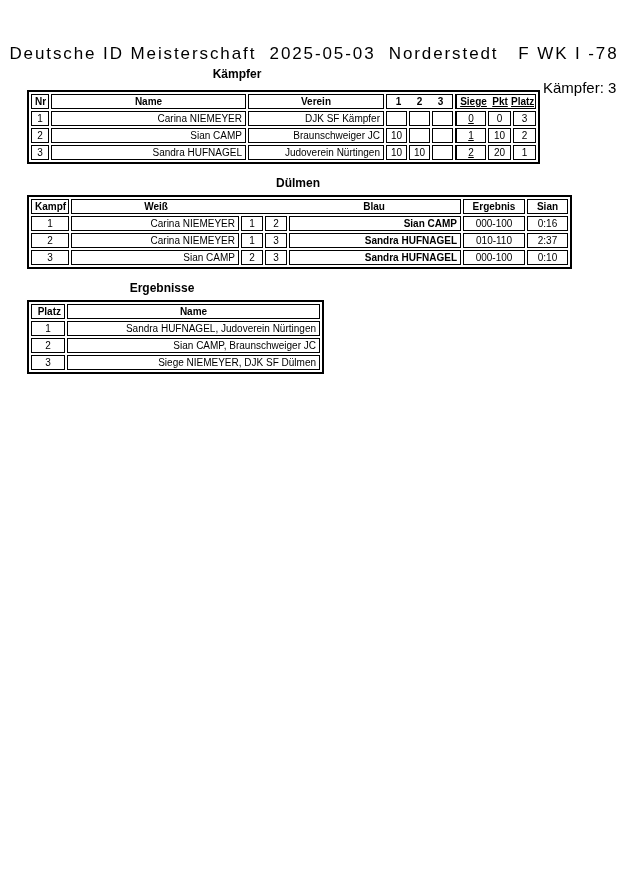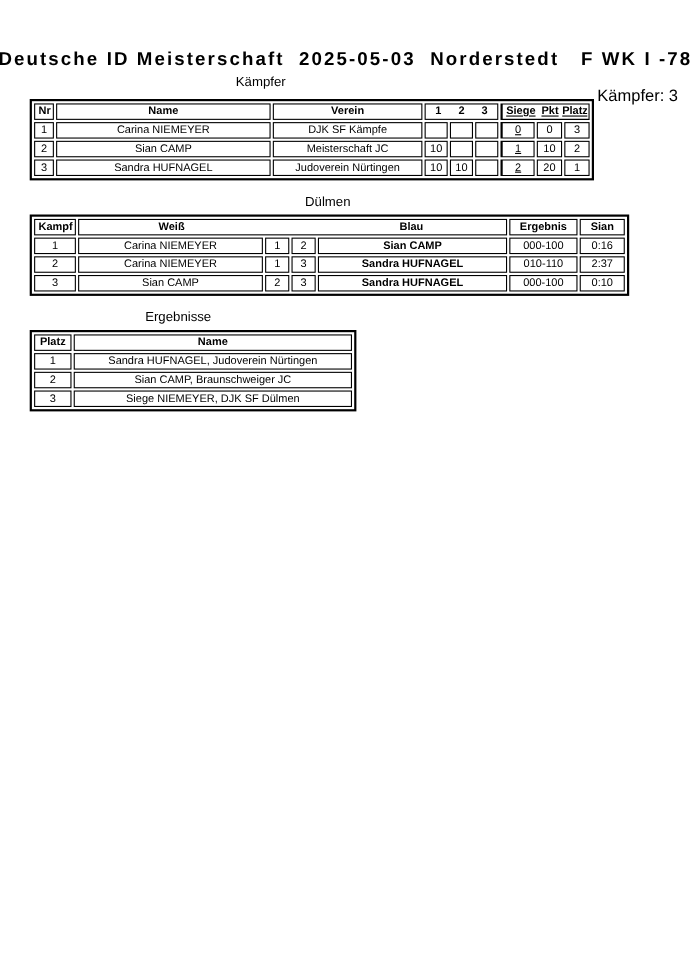--- a/index.html
+++ b/index.html
@@ -9,29 +9,29 @@
     overflow: hidden;
     position: relative;
     font-family: "Liberation Sans", sans-serif;
     color: #000;
   }
   .title {
     position: absolute;
     top: 44px; left: 314px;
     transform: translateX(-50%);
     font-size: 17px;
-    font-weight: bold;
+    font-weight: normal;
     letter-spacing: 1.9px;
     white-space: pre;
   }
   .sec-head {
     position: absolute;
     transform: translateX(-50%);
     font-size: 12px;
-    font-weight: normal;
+    font-weight: bold;
     white-space: nowrap;
   }
   .count {
     position: absolute;
     left: 543px; top: 79px;
     font-size: 15px;
   }
   table {
     position: absolute;
     border-collapse: separate;
@@ -45,21 +45,21 @@
     font-size: 10px;
     height: 13px;
     line-height: 13px;
     padding: 0 3px;
     overflow: hidden;
     white-space: nowrap;
     box-sizing: border-box;
     text-align: center;
   }
   th { font-weight: bold; }
-  .l { text-align: center; }
+  .l { text-align: right; }
   .c { text-align: center; }
   .b { font-weight: bold; }
   .thick { border-left-width: 2px; text-decoration: underline; }
   .grp { padding: 0 1px; }
   .fx { display: flex; justify-content: space-between; align-items: center; }
   .fx span { flex: 0 0 auto; text-align: center; white-space: nowrap; }
   .fx .clip { overflow: hidden; }
 </style>
 </head>
 <body>
@@ -100,32 +100,32 @@
           <span style="width:22px">Pkt</span>
           <span style="width:23px" class="clip">Platz</span>
         </div>
       </th>
     </tr>
   </thead>
   <tbody>
       <tr>
         <td class="c">1</td>
         <td class="l">Carina NIEMEYER</td>
-        <td class="l">DJK SF Kämpfe</td>
+        <td class="l">DJK SF Kämpfer</td>
         <td class="c"></td>
         <td class="c"></td>
         <td class="c"></td>
         <td class="c thick">0</td>
         <td class="c">0</td>
         <td class="c">3</td>
       </tr>
       <tr>
         <td class="c">2</td>
         <td class="l">Sian CAMP</td>
-        <td class="l">Meisterschaft JC</td>
+        <td class="l">Braunschweiger JC</td>
         <td class="c">10</td>
         <td class="c"></td>
         <td class="c"></td>
         <td class="c thick">1</td>
         <td class="c">10</td>
         <td class="c">2</td>
       </tr>
       <tr>
         <td class="c">3</td>
         <td class="l">Sandra HUFNAGEL</td>

